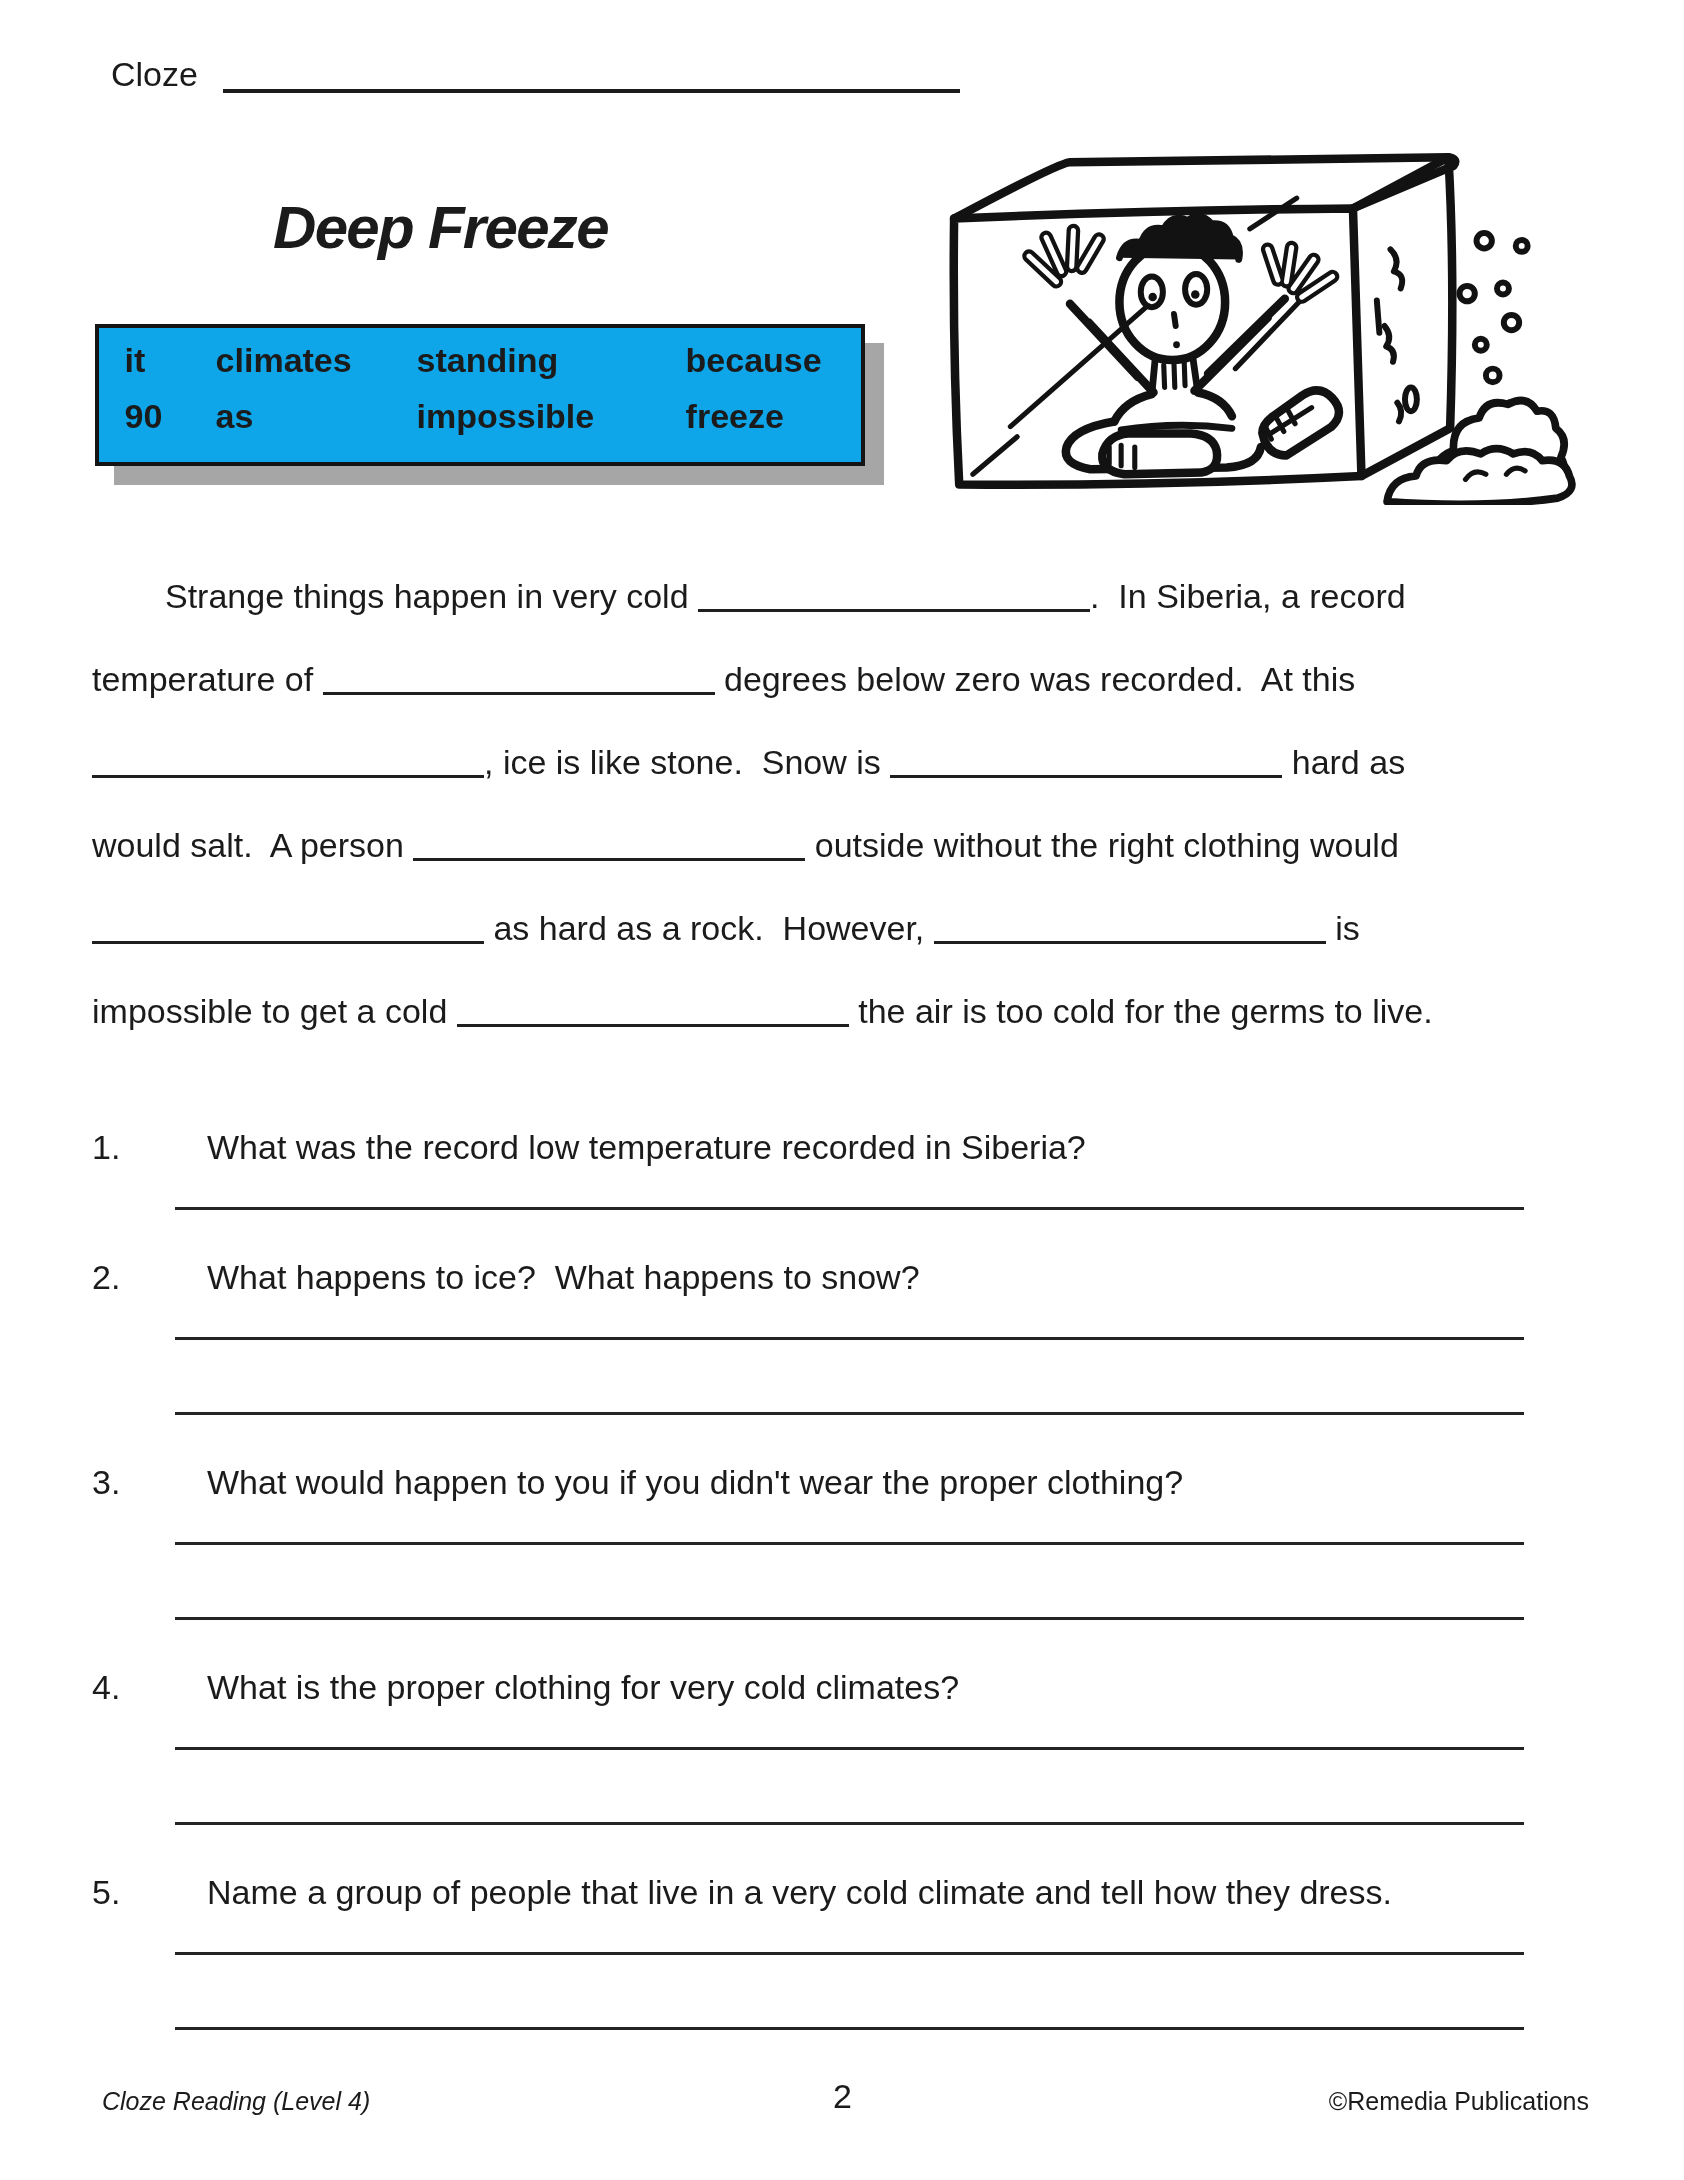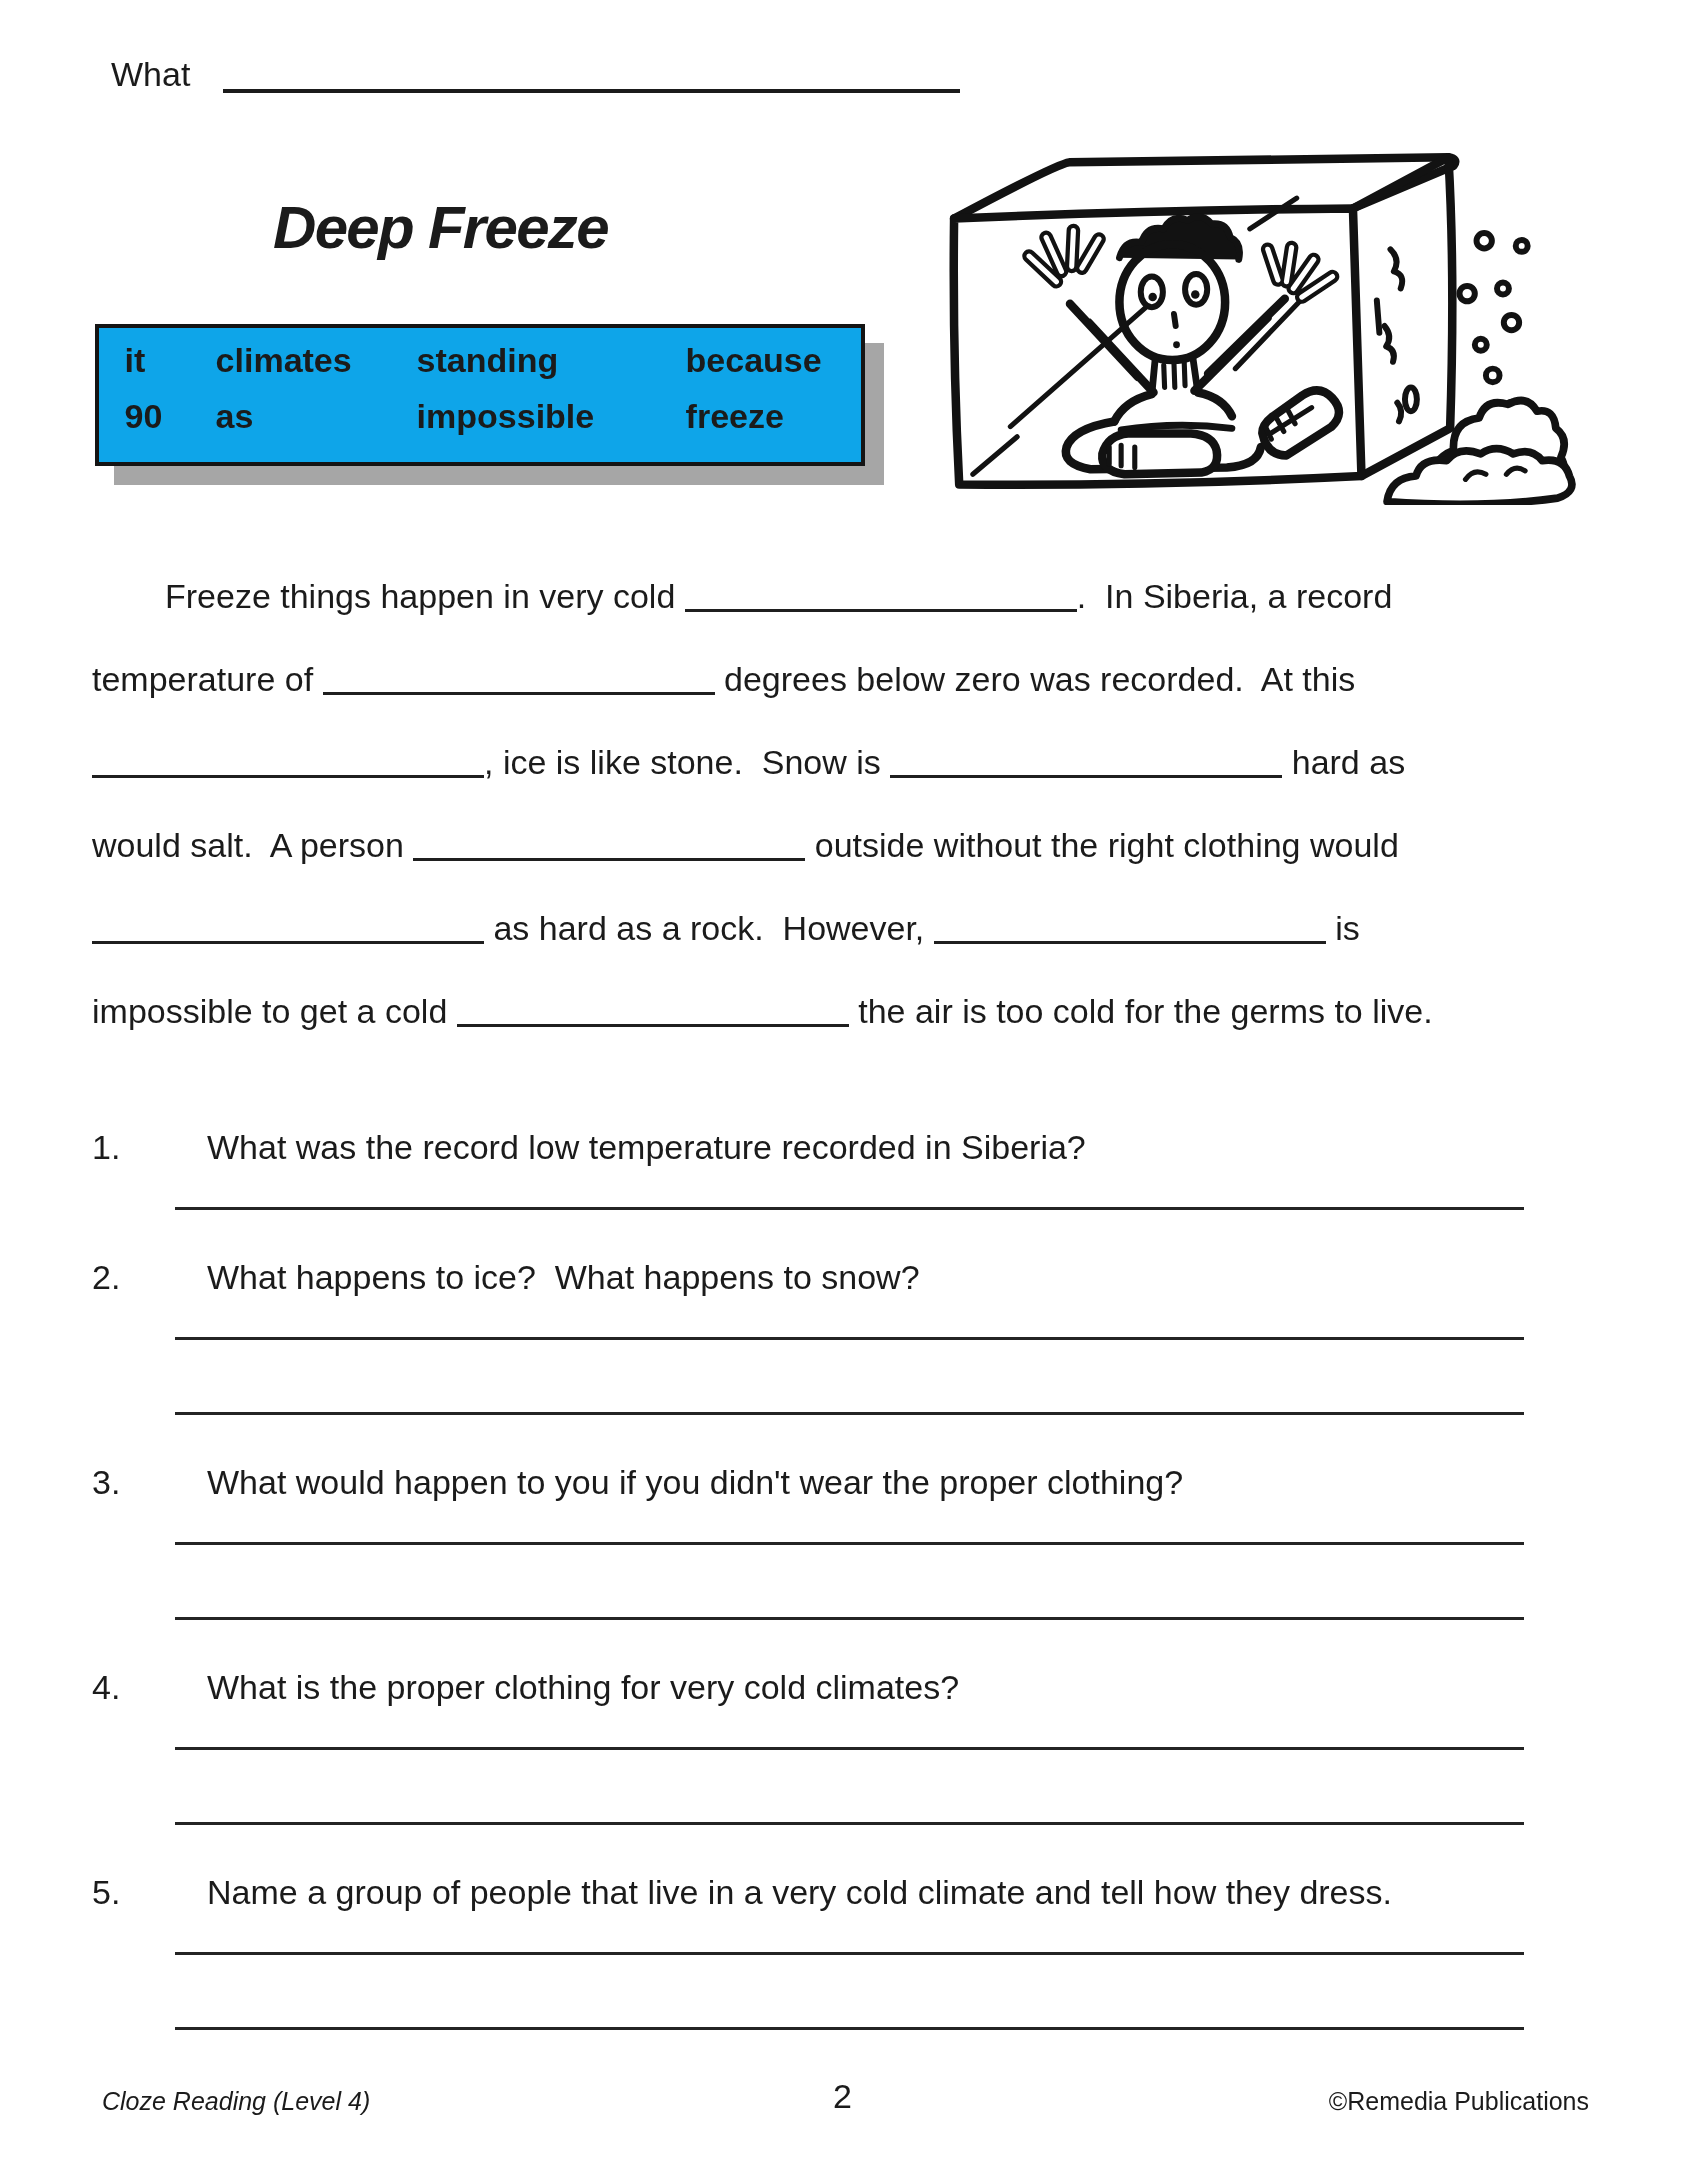--- a/index.html
+++ b/index.html
@@ -52,21 +52,21 @@
   
   .footer-left{position:absolute;left:102px;top:2087px;font-size:25px;font-style:italic;}
   .footer-page{position:absolute;left:0;right:0;top:2077px;text-align:center;font-size:34px;}
   .footer-right{position:absolute;right:96px;top:2087px;font-size:25px;}
 </style>
 </head>
 <body>
 
 <div class="page">
 
-  <div class="name-label">What</div>
+  <div class="name-label">Cloze</div>
   <div class="name-line"></div>
 
   <div class="title">Deep Freeze</div>
 
   <div class="word-box">
     <div class="word-grid">
         <span>it</span>
         <span>climates</span>
         <span>standing</span>
         <span>because</span>
@@ -166,21 +166,21 @@
 
       <g stroke-width="9">
         <path d="M600,404 Q596,368 626,356 Q624,322 656,318 Q664,294 690,302 Q712,290 724,310 Q744,306 746,330 Q762,342 752,364 Q762,382 744,394 Q700,412 600,404 Z" fill="#fff"></path>
         <path d="M548,416 Q552,388 582,386 Q588,364 618,368 Q632,350 658,360 Q676,348 696,360 Q718,352 730,368 Q756,364 762,386 Q772,404 748,412 Q660,424 548,416 Z" fill="#fff"></path>
         <path d="M640,390 q10,-14 24,-6 M688,384 q10,-12 22,-4" stroke-width="6"></path>
       </g>
     </g>
   </svg>
 
   <div class="passage">
-      <div class="p-line indent"><span>Freeze things happen in very cold </span><span class="blank"></span><span>.  In Siberia, a record</span></div>
+      <div class="p-line indent"><span>Strange things happen in very cold </span><span class="blank"></span><span>.  In Siberia, a record</span></div>
       <div class="p-line"><span>temperature of </span><span class="blank"></span><span> degrees below zero was recorded.  At this</span></div>
       <div class="p-line"><span class="blank"></span><span>, ice is like stone.  Snow is </span><span class="blank"></span><span> hard as</span></div>
       <div class="p-line"><span>would salt.  A person </span><span class="blank"></span><span> outside without the right clothing would</span></div>
       <div class="p-line"><span class="blank"></span><span> as hard as a rock.  However, </span><span class="blank"></span><span> is</span></div>
       <div class="p-line"><span>impossible to get a cold </span><span class="blank"></span><span> the air is too cold for the germs to live.</span></div>
     </div>
 
   <div class="questions">
       <div class="q">
         <div class="q-head">

